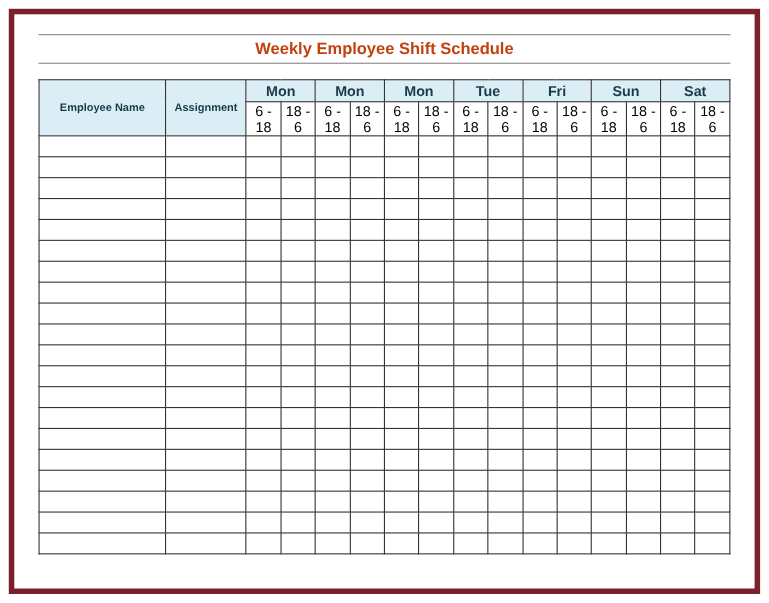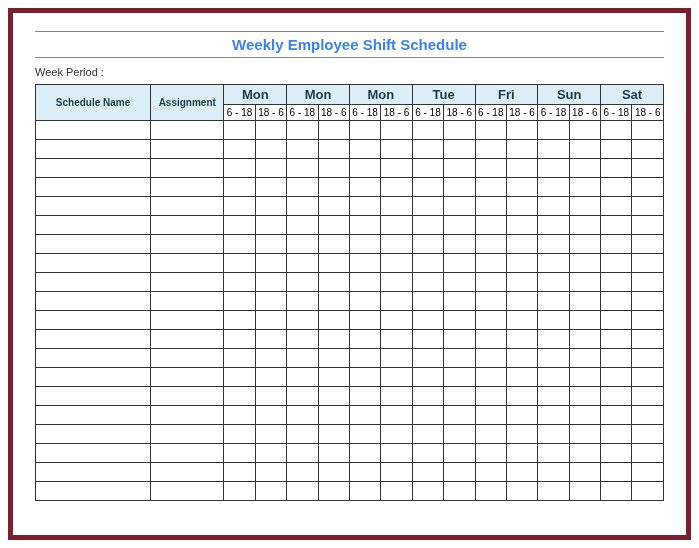--- a/index.html
+++ b/index.html
@@ -21,21 +21,21 @@
   .title-wrap {
     border-top: 1px solid #888;
     border-bottom: 1px solid #888;
     padding: 4px 0;
     text-align: center;
     margin-bottom: 8px;
   }
   .title {
     font-size: 15px;
     font-weight: bold;
-    color: #3b82f6;
+    color: #c2410c;
   }
   .meta-row {
     display: flex;
     font-size: 11px;
     color: #333;
     margin-bottom: 6px;
   }
   .meta-dept { width: 45%; }
   .meta-week { width: 55%; }
   table {
@@ -59,40 +59,39 @@
     font-size: 10px;
   }
   th.day-head {
     font-size: 13px;
     height: 20px;
   }
   th.sub-head {
     background: #fff;
     font-weight: normal;
     color: #000;
-    font-size: 10px;
+    font-size: 13px;
     height: 16px;
   }
   col.emp { width: 110px; }
   col.assign { width: 70px; }
   col.shift { width: 30px; }
   tbody td { background: #fff; }
   tbody tr { height: 19px; }
 </style>
 </head>
 <body>
 
 <div class="outer-frame">
 
   <div class="title-wrap">
     <div class="title">Weekly Employee Shift Schedule</div>
   </div>
 
   <div class="meta-row">
-    <div class="meta-week">Week  Period :</div>
   </div>
 
   <table>
     <colgroup>
       <col class="emp">
         <col class="assign">
       <col class="shift">
         <col class="shift">
         <col class="shift">
         <col class="shift">
@@ -102,21 +101,21 @@
         <col class="shift">
       <col class="shift">
         <col class="shift">
         <col class="shift">
         <col class="shift">
       <col class="shift">
         <col class="shift">
     </colgroup>
     <thead>
       <tr>
-        <th rowspan="2">Schedule Name</th>
+        <th rowspan="2">Employee Name</th>
         <th rowspan="2">Assignment</th>
         <th colspan="2" class="day-head">Mon</th>
         <th colspan="2" class="day-head">Mon</th>
         <th colspan="2" class="day-head">Mon</th>
         <th colspan="2" class="day-head">Tue</th>
         <th colspan="2" class="day-head">Fri</th>
         <th colspan="2" class="day-head">Sun</th>
         <th colspan="2" class="day-head">Sat</th>
       </tr>
       <tr id="subhead-row">

